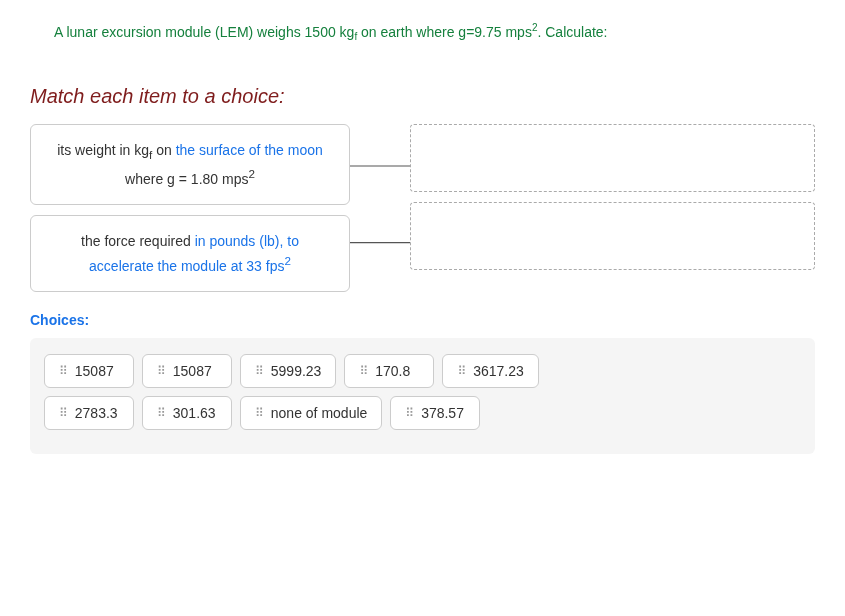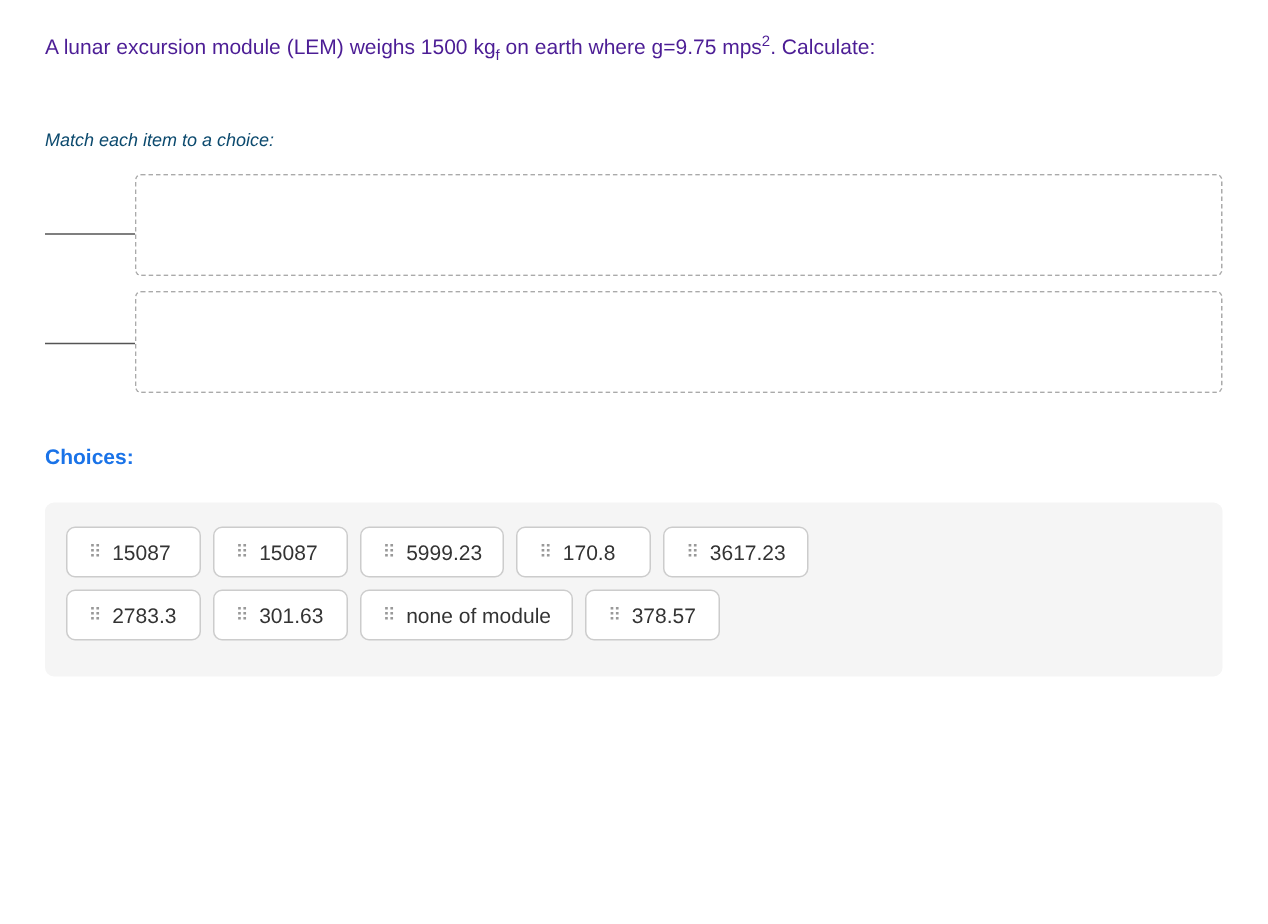--- a/index.html
+++ b/index.html
@@ -9,33 +9,34 @@
       font-size: 14px;
       color: #333;
       background: #fff;
       width: 845px;
       min-height: 616px;
       padding: 20px 30px;
     }
 
     .question-text {
       font-size: 14px;
-      color: #4c1d95;
+      color: #15803d;
       margin-bottom: 40px;
       line-height: 1.6;
+      margin-left: 24px;
     }
 
     .question-text sup { font-size: 10px; }
     .question-text sub { font-size: 10px; }
 
     .match-label {
       font-style: italic;
-      color: #0c4a6e;
+      color: #7f1d1d;
       margin-bottom: 16px;
-      font-size: 12px;
+      font-size: 20px;
     }
 
     .match-item-box {
       border: 1px solid #ccc;
       border-radius: 6px;
       padding: 14px 20px;
       text-align: center;
       font-size: 14px;
       line-height: 1.6;
       background: #fff;
@@ -47,21 +48,21 @@
       border: 1.5px dashed #aaa;
       border-radius: 4px;
       height: 68px;
       background: #fff;
     }
 
     .choices-label {
       color: #1a73e8;
       font-size: 14px;
       font-weight: bold;
-      margin-bottom: 23px;
+      margin-bottom: 10px;
     }
 
     .choices-area {
       background: #f5f5f5;
       border-radius: 6px;
       padding: 16px 14px;
     }
 
     .choices-row {
       display: flex;
@@ -123,20 +124,28 @@
 
 <div class="question-text">
   A lunar excursion module (LEM) weighs 1500 kg<sub>f</sub> on earth where g=9.75 mps<sup>2</sup>. Calculate:
 </div>
 
 <div class="match-label">
   <span>Match each item to a choice:</span>
 </div>
 
 <div class="connector-section">
+  <div class="left-boxes">
+    <div class="match-item-box">
+      its weight in kg<sub>f</sub> on <span class="highlight-blue">the surface of the moon</span> where g = 1.80 mps<sup>2</sup>
+    </div>
+    <div class="match-item-box">
+      the force required <span class="highlight-blue">in pounds (lb), to accelerate the module at 33 fps<sup>2</sup></span>
+    </div>
+  </div>
 
   <div class="connector-lines">
     <svg width="60" height="100%" viewBox="0 0 60 160" preserveAspectRatio="none" style="width:60px;height:100%;min-height:150px;">
       <line x1="0" y1="40" x2="60" y2="40" stroke="#555" stroke-width="1"></line>
       <line x1="0" y1="113" x2="60" y2="113" stroke="#555" stroke-width="1"></line>
     </svg>
   </div>
 
   <div class="right-drop">
     <div class="drop-zone"></div>

